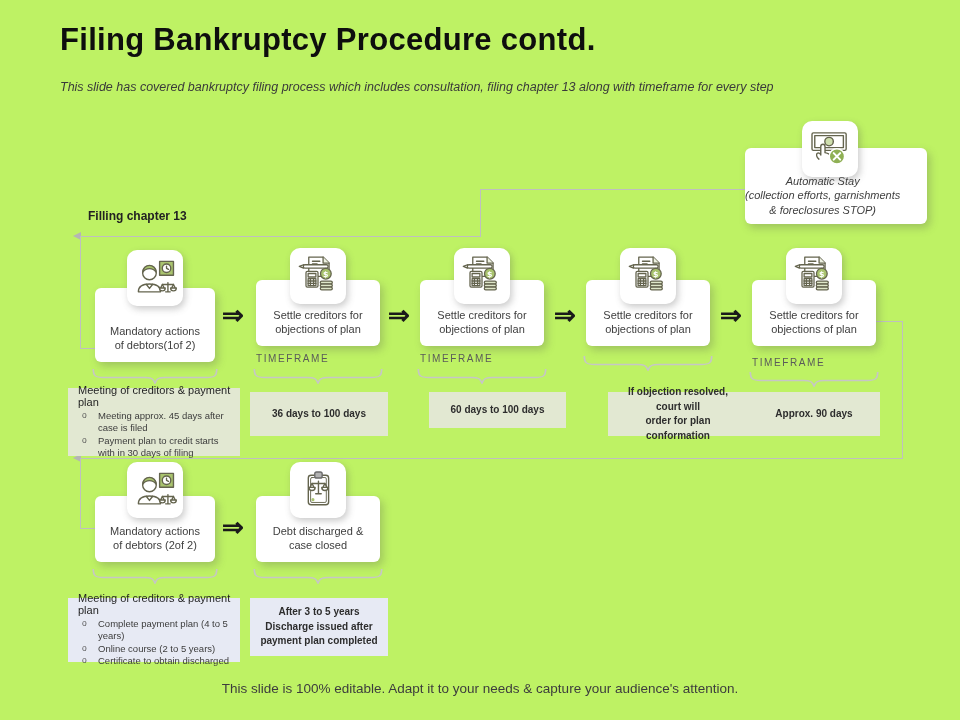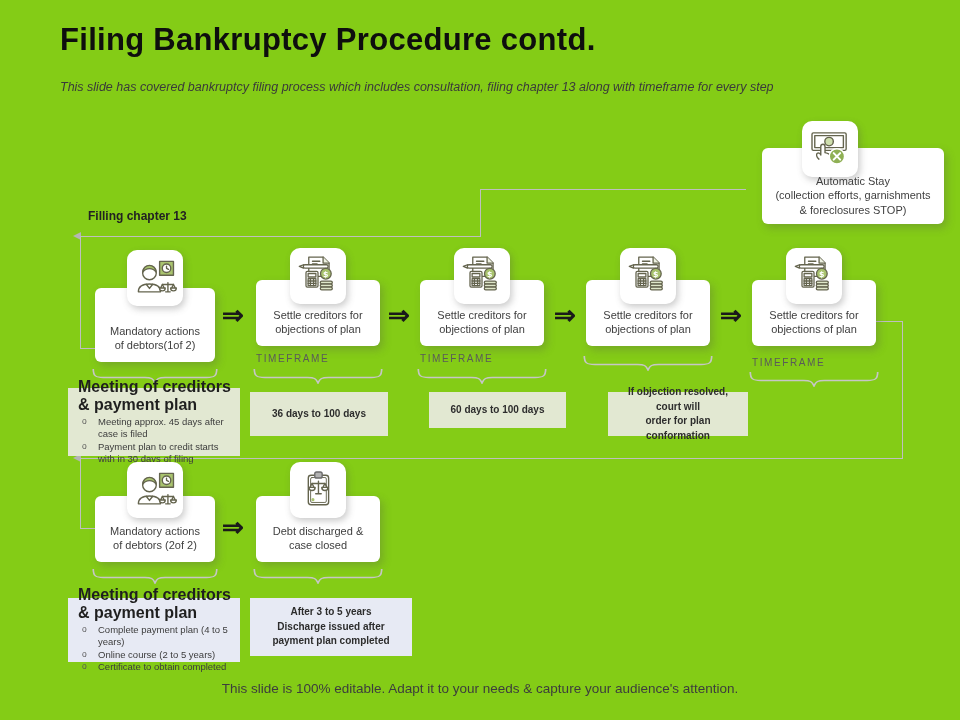--- a/index.html
+++ b/index.html
@@ -1,16 +1,16 @@
 <!DOCTYPE html>
 <html><head>
 <meta charset="utf-8">
 <style>
   html,body{margin:0;padding:0;background:#ffffff;}
-  .canvas{position:relative;width:960px;height:720px;background:#84cc16;overflow:hidden;
+  .canvas{position:relative;width:960px;height:720px;background:#bef264;overflow:hidden;
           font-family:"Liberation Sans",sans-serif;}
   .title{position:absolute;left:60px;top:22px;font-size:31px;font-weight:bold;color:#0e0e0e;letter-spacing:.3px;}
   .subtitle{position:absolute;left:60px;top:80px;font-size:12.5px;font-style:italic;color:#3a3a3a;}
   .section-label{position:absolute;left:88px;top:209px;font-size:12px;font-weight:bold;color:#222;}
 
   .step-card{position:absolute;background:#fff;border-radius:6px;
              box-shadow:3px 4px 9px rgba(80,80,80,.28);
              display:flex;align-items:flex-end;justify-content:center;text-align:center;}
   .step-label{font-size:11px;color:#404040;line-height:1.32;white-space:pre-line;padding-bottom:9px;}
   .icon-card{position:absolute;width:56px;height:56px;background:#fff;border-radius:10px;
@@ -19,27 +19,27 @@
   .flow-arrow{position:absolute;font-size:26px;font-weight:bold;color:#1a1a1a;line-height:1;}
 
   .timeframe{position:absolute;font-size:10px;letter-spacing:1.6px;color:#5a5a5a;}
   .brace{position:absolute;}
 
   .note{position:absolute;display:flex;align-items:center;justify-content:center;text-align:center;}
   .note.green{background:#e2e8d2;}
   .note.blue{background:#e7eaf4;}
   .note-center{font-size:10px;font-weight:bold;color:#2d2d2d;line-height:1.45;white-space:pre-line;padding:2px 8px;}
   .note-list{width:100%;text-align:left;padding:7px 8px 7px 10px;box-sizing:border-box;}
-  .note-title{font-size:16px;font-weight:bold;color:#1f1f1f;margin-bottom:2px;}
+  .note-title{font-size:11px;font-weight:normal;color:#1f1f1f;margin-bottom:2px;}
   .bullet-row{display:flex;margin:1px 0 1px 4px;font-size:9.5px;color:#3c3c3c;line-height:1.25;}
   .bullet-glyph{width:16px;flex:0 0 16px;font-size:8.5px;color:#555;}
 
-  .autostay-card{position:absolute;left:762px;top:148px;width:182px;height:76px;background:#fff;border-radius:6px;
+  .autostay-card{position:absolute;left:745px;top:148px;width:182px;height:76px;background:#fff;border-radius:6px;
                  box-shadow:3px 4px 9px rgba(80,80,80,.28);
-                 display:flex;align-items:flex-end;justify-content:center;text-align:center;}
+                 display:flex;align-items:flex-end;justify-content:flex-start;text-align:center;font-style:italic;}
   .autostay-label{font-size:11px;color:#3f3f3f;line-height:1.3;white-space:pre-line;padding-bottom:7px;}
 
   .connector{position:absolute;background:#bfbfbf;}
   .arrowhead-left{position:absolute;width:0;height:0;border-top:4.5px solid transparent;
                   border-bottom:4.5px solid transparent;border-right:8px solid #b5b5b5;}
 
   .footer{position:absolute;left:0;width:960px;top:681px;text-align:center;font-size:13.5px;color:#3d3d3d;}
 </style>
 </head>
 <body>
@@ -248,20 +248,23 @@
   <div class="note green" style="left:250px;top:392px;width:138px;height:44px;">
     <div class="note-center">36 days to 100 days</div>
   </div>
   <div class="note green" style="left:413px;top:392px;width:137px;height:36px;margin-left:16px;">
     <div class="note-center">60 days to 100 days</div>
   </div>
   <div class="note green" style="left:580px;top:392px;width:140px;height:44px;margin-left:28px;">
     <div class="note-center">If objection resolved, court will
 order for plan conformation</div>
   </div>
+  <div class="note green" style="left:748px;top:392px;width:132px;height:44px;">
+    <div class="note-center">Approx. 90 days</div>
+  </div>
 
   <div class="step-card" style="left:95px;top:496px;width:120px;height:66px;">
     <div class="step-label">Mandatory actions
 of debtors (2of 2)</div>
   </div>
   <div class="icon-card" style="left:127px;top:462px;">
     <svg width="48" height="48" viewBox="0 0 52 52">
       <g fill="none" stroke="#64644e" stroke-width="1.5" stroke-linecap="round" stroke-linejoin="round">
         <rect x="31" y="8" width="15" height="15" fill="#a9c36e"></rect>
         <circle cx="38.5" cy="15.5" r="4.6" fill="#ffffff"></circle>
@@ -310,24 +313,24 @@
       <div class="bullet-row">
         <span class="bullet-glyph">o</span>
         <span>Complete payment plan (4 to 5 years)</span>
       </div>
       <div class="bullet-row">
         <span class="bullet-glyph">o</span>
         <span>Online course (2 to 5 years)</span>
       </div>
       <div class="bullet-row">
         <span class="bullet-glyph">o</span>
-        <span>Certificate to obtain completed</span>
+        <span>Certificate to obtain discharged</span>
       </div>
     </div>
   </div>
-  <div class="note blue" style="left:250px;top:598px;width:162px;height:58px;">
+  <div class="note blue" style="left:250px;top:598px;width:138px;height:58px;">
     <div class="note-center">After 3 to 5 years
 Discharge issued after
 payment plan completed</div>
   </div>
 
   <div class="footer">This slide is 100% editable. Adapt it to your needs &amp; capture your audience's attention.</div>
 </div>
 
 </body></html>

